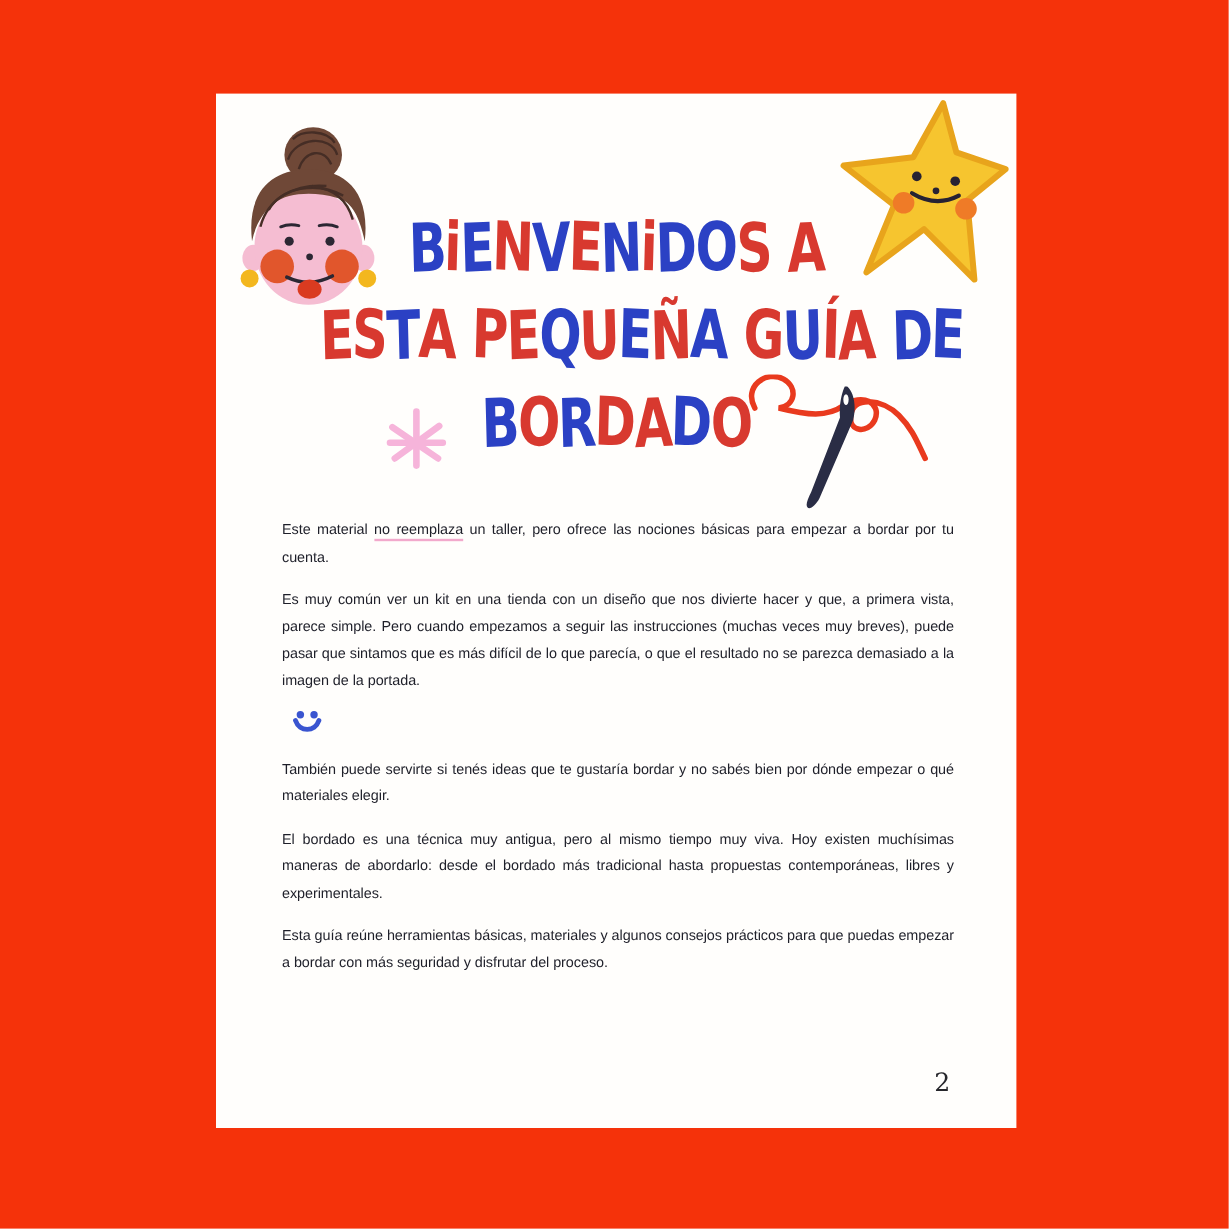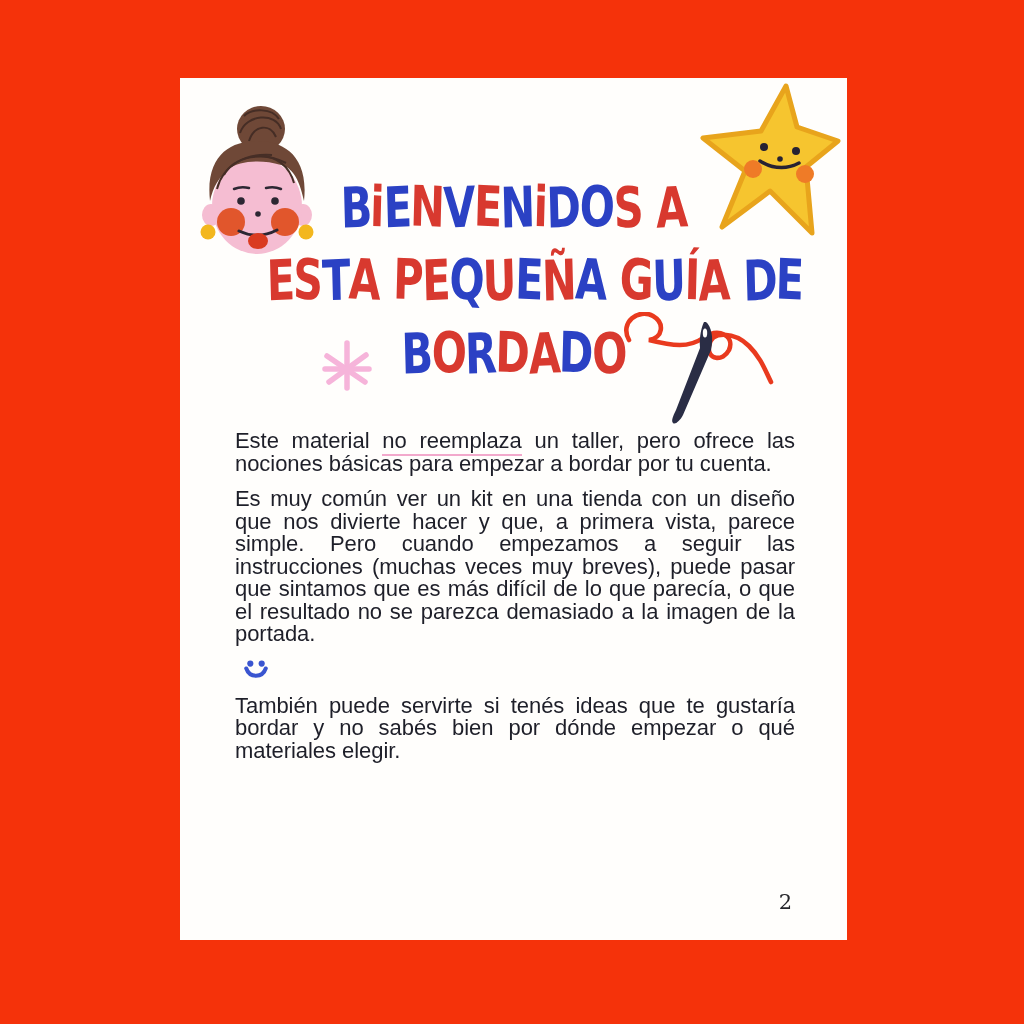--- a/index.html
+++ b/index.html
@@ -38,21 +38,21 @@
     transform:scaleX(0.74);
     transform-origin:50% 0;
   }
   .tl{display:inline-block;}
   .tl:nth-child(odd){transform:rotate(-2deg) translateY(1px);}
   .tl:nth-child(even){transform:rotate(2deg);}
   .sp{width:0.34em;}
   
   .body-text{
     position:absolute;left:55px;top:352px;width:560px;
-    font-size:22px;line-height:22.5px;
+    font-size:12px;line-height:22.5px;
     color:#1e1f29;
     letter-spacing:-0.05px;
   }
   .para{margin:0 0 13px 0;}
   .justify{text-align:justify;}
   .underline{
     border-bottom:2.5px solid #f2a9cc;
     padding-bottom:1px;
   }
   .smiley{
@@ -133,17 +133,19 @@
 
     <div class="body-text">
       <p class="para justify"><span>Este material </span><span class="underline">no reemplaza</span><span> un taller, pero ofrece las nociones básicas para empezar a bordar por tu cuenta.</span></p>
       <p class="para justify">Es muy común ver un kit en una tienda con un diseño que nos divierte hacer y que, a primera vista, parece simple. Pero cuando empezamos a seguir las instrucciones (muchas veces muy breves), puede pasar que sintamos que es más difícil de lo que parecía, o que el resultado no se parezca demasiado a la imagen de la portada.</p>
       <p class="para"><svg class="smiley" viewBox="0 0 32 27">
             <circle cx="9" cy="5" r="3.8" fill="#3a55d0"></circle>
             <circle cx="23" cy="5" r="3.8" fill="#3a55d0"></circle>
             <path d="M4,11 C8,23 24,23 28,11" stroke="#3a55d0" stroke-width="5" fill="none" stroke-linecap="round"></path>
           </svg></p>
       <p class="para justify">También puede servirte si tenés ideas que te gustaría bordar y no sabés bien por dónde empezar o qué materiales elegir.</p>
+      <p class="para justify">El bordado es una técnica muy antigua, pero al mismo tiempo muy viva. Hoy existen muchísimas maneras de abordarlo: desde el bordado más tradicional hasta propuestas contemporáneas, libres y experimentales.</p>
+      <p class="para justify">Esta guía reúne herramientas básicas, materiales y algunos consejos prácticos para que puedas empezar a bordar con más seguridad y disfrutar del proceso.</p>
     </div>
 
     <div class="page-number">2</div>
   </div>
 </div>
 
 </body></html>

